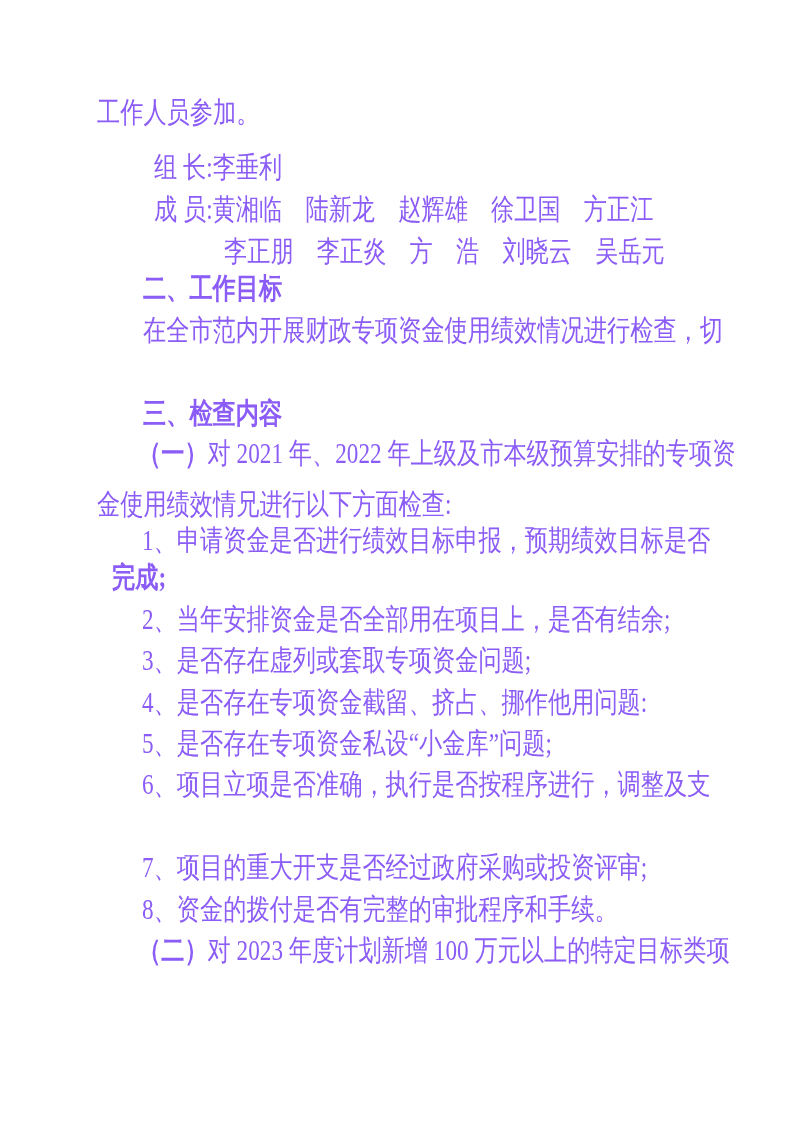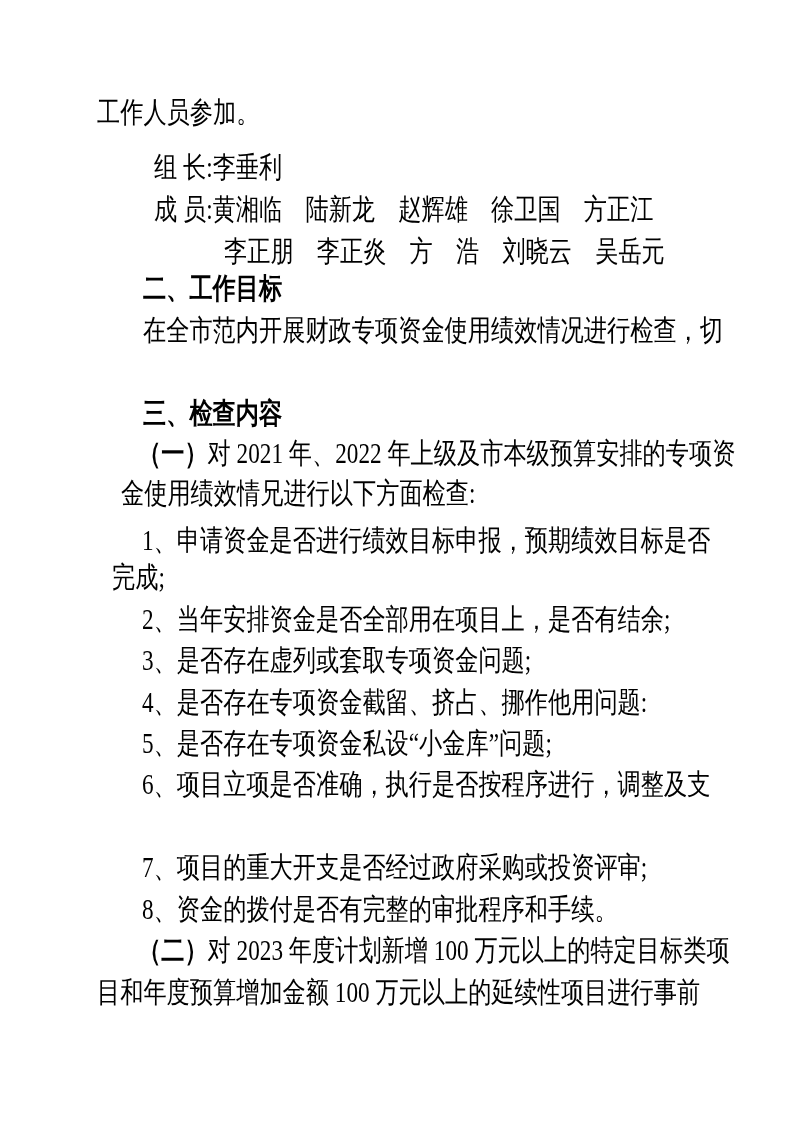--- a/index.html
+++ b/index.html
@@ -7,21 +7,21 @@
     padding: 0;
     background: #ffffff;
   }
   .page {
     position: relative;
     width: 793px;
     height: 1028px;
     background: #ffffff;
     overflow: hidden;
     font-family: "Liberation Serif", "DejaVu Serif", serif;
-    color: #000000;
+    color: #8b5cf6;
   }
   .line {
     position: absolute;
     left: 97px;
     width: 670px;
     white-space: pre;
   }
   .tx {
     display: inline-block;
     white-space: pre;
@@ -54,38 +54,37 @@
 
   <div class="line heading" style="top:272px; padding-left:46px;"><span class="tx">二、工作目标</span></div>
 
   <div class="line" style="top:314px; padding-left:46px;"><span class="tx">在全市范内开展财政专项资金使用绩效情况进行检查，切</span></div>
 
 
   <div class="line heading" style="top:397px; padding-left:46px;"><span class="tx">三、检查内容</span></div>
 
   <div class="line" style="top:437px; padding-left:41px;"><span class="tx"><b>（一）</b><span>对 2021 年、2022 年上级及市本级预算安排的专项资</span></span></div>
 
-  <div class="line" style="top:477px;margin-left:24px;"><span class="tx">金使用绩效情兄进行以下方面检查:</span></div>
+  <div class="line" style="top:488px;"><span class="tx">金使用绩效情兄进行以下方面检查:</span></div>
 
   <div class="line" style="top:524px; padding-left:45px;"><span class="tx">1、申请资金是否进行绩效目标申报，预期绩效目标是否</span></div>
 
-  <div class="line" style="top:561px; padding-left:15px;"><span class="tx">完成;</span></div>
+  <div class="line" style="top:561px; padding-left:15px;font-weight:bold;"><span class="tx">完成;</span></div>
 
   <div class="line" style="top:603px; padding-left:45px;"><span class="tx">2、当年安排资金是否全部用在项目上，是否有结余;</span></div>
 
   <div class="line" style="top:644px; padding-left:45px;"><span class="tx">3、是否存在虚列或套取专项资金问题;</span></div>
 
   <div class="line" style="top:686px; padding-left:45px;"><span class="tx">4、是否存在专项资金截留、挤占、挪作他用问题:</span></div>
 
   <div class="line" style="top:727px; padding-left:45px;"><span class="tx">5、是否存在专项资金私设“小金库”问题;</span></div>
 
   <div class="line" style="top:768px; padding-left:45px;"><span class="tx">6、项目立项是否准确，执行是否按程序进行，调整及支</span></div>
 
 
   <div class="line" style="top:851px; padding-left:45px;"><span class="tx">7、项目的重大开支是否经过政府采购或投资评审;</span></div>
 
   <div class="line" style="top:893px; padding-left:45px;"><span class="tx">8、资金的拨付是否有完整的审批程序和手续。</span></div>
 
   <div class="line" style="top:934px; padding-left:41px;"><span class="tx"><b>（二）</b><span>对 2023 年度计划新增 100 万元以上的特定目标类项</span></span></div>
 
-  <div class="line" style="top:976px;"><span class="tx">目和年度预算增加金额 100 万元以上的延续性项目进行事前</span></div>
 
 </div>
 
 </body></html>

